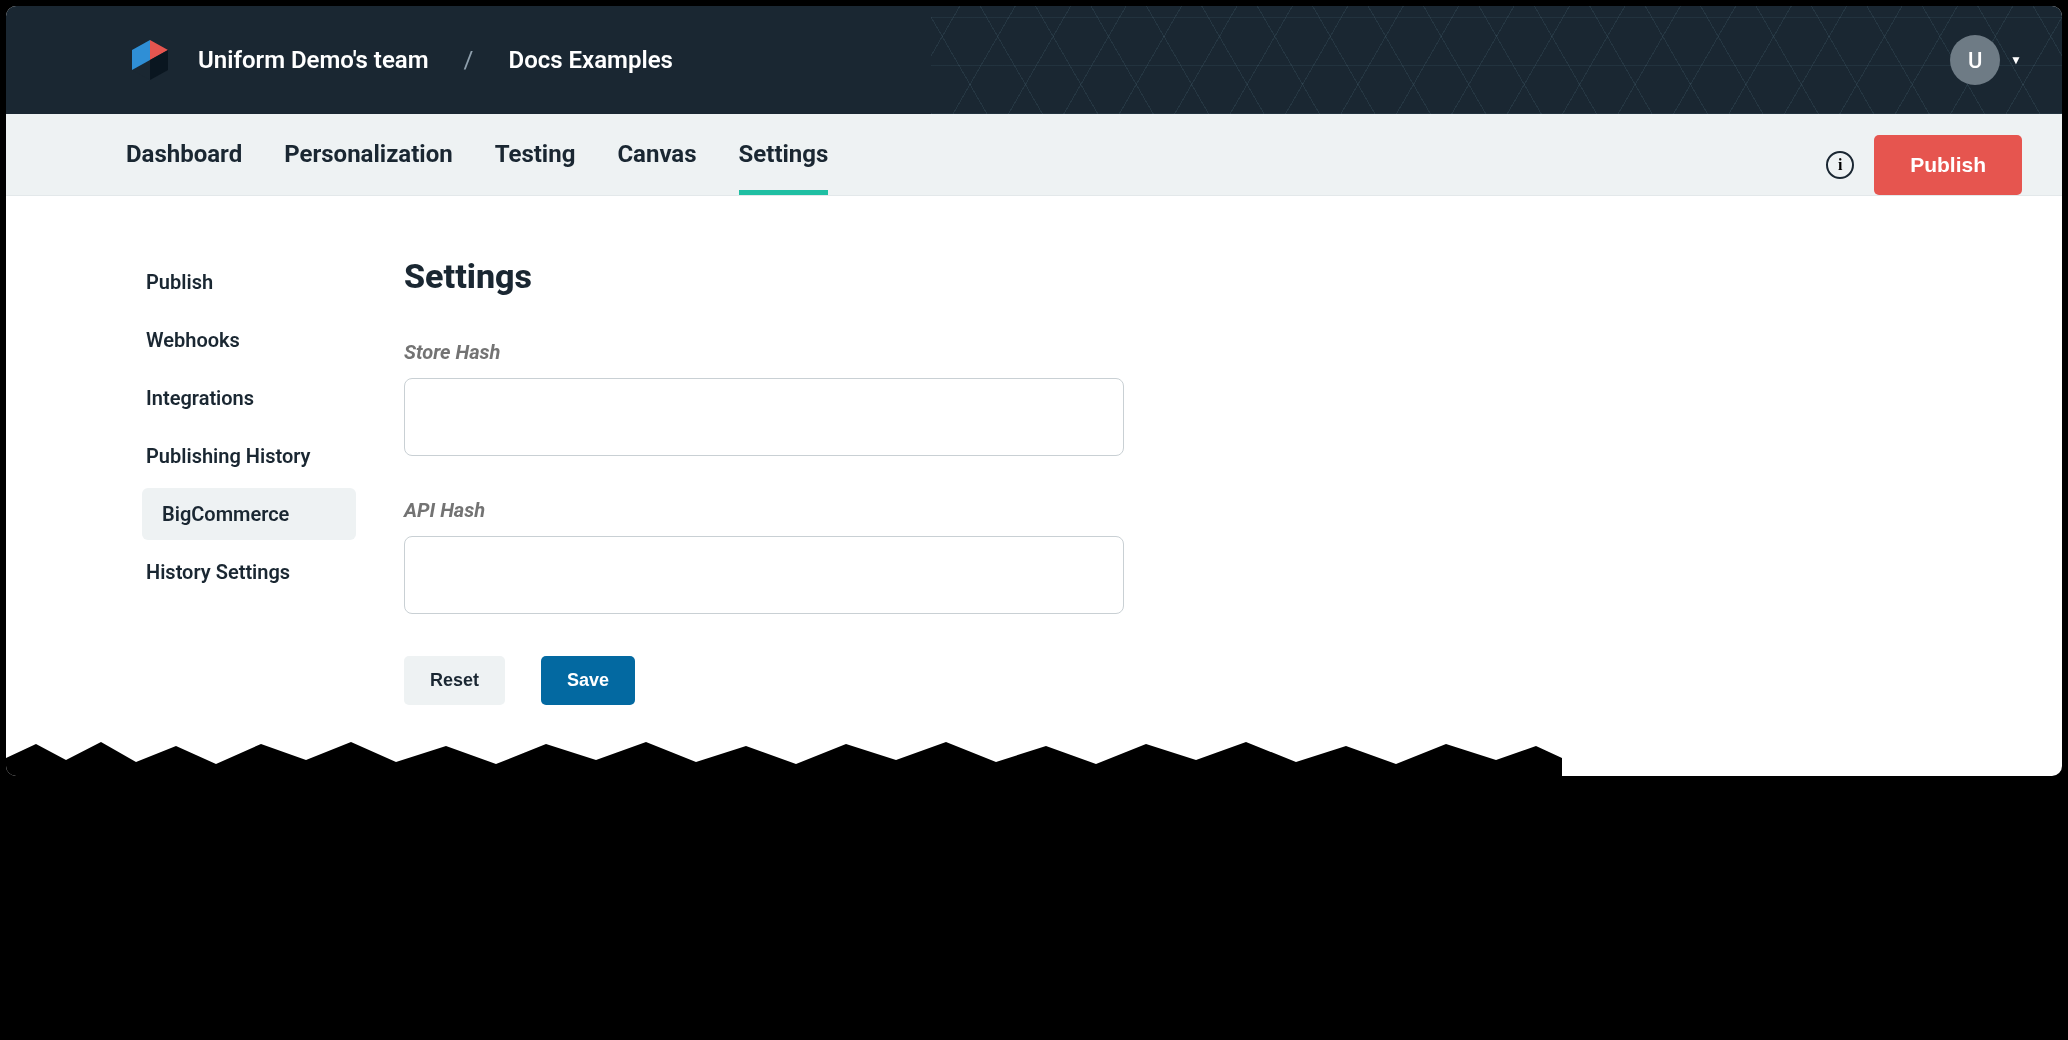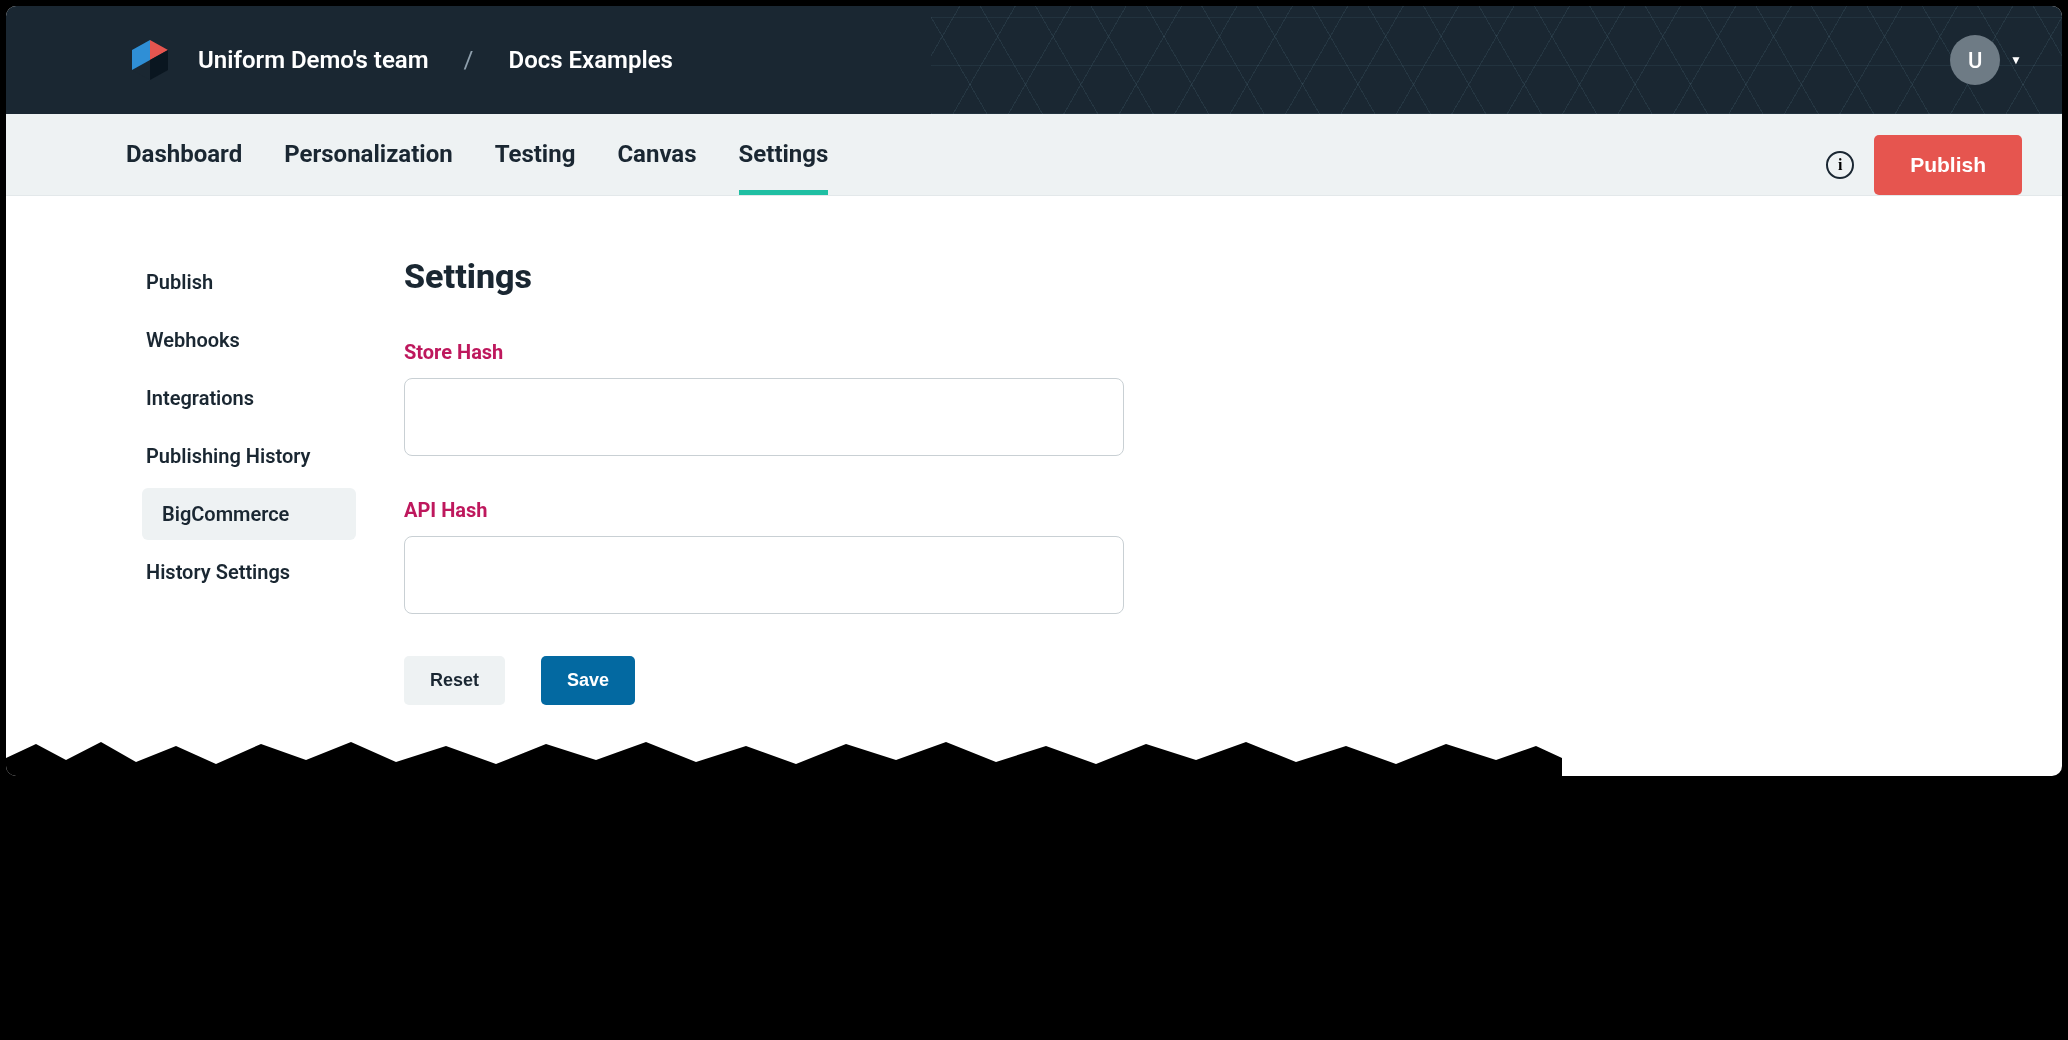--- a/index.html
+++ b/index.html
@@ -155,22 +155,23 @@
   }
   .page-title {
     font-size: 34px;
     font-weight: 800;
     color: #1a2732;
     margin-bottom: 44px;
   }
   .field-label {
     font-size: 20px;
     font-weight: 700;
-    color: #be185d;
+    color: #737373;
     margin-bottom: 14px;
+    font-style: italic;
   }
   .field-input {
     width: 100%;
     height: 78px;
     border: 1px solid #c9d0d4;
     border-radius: 8px;
     font-size: 18px;
     padding: 0 18px;
     margin-bottom: 42px;
   }

